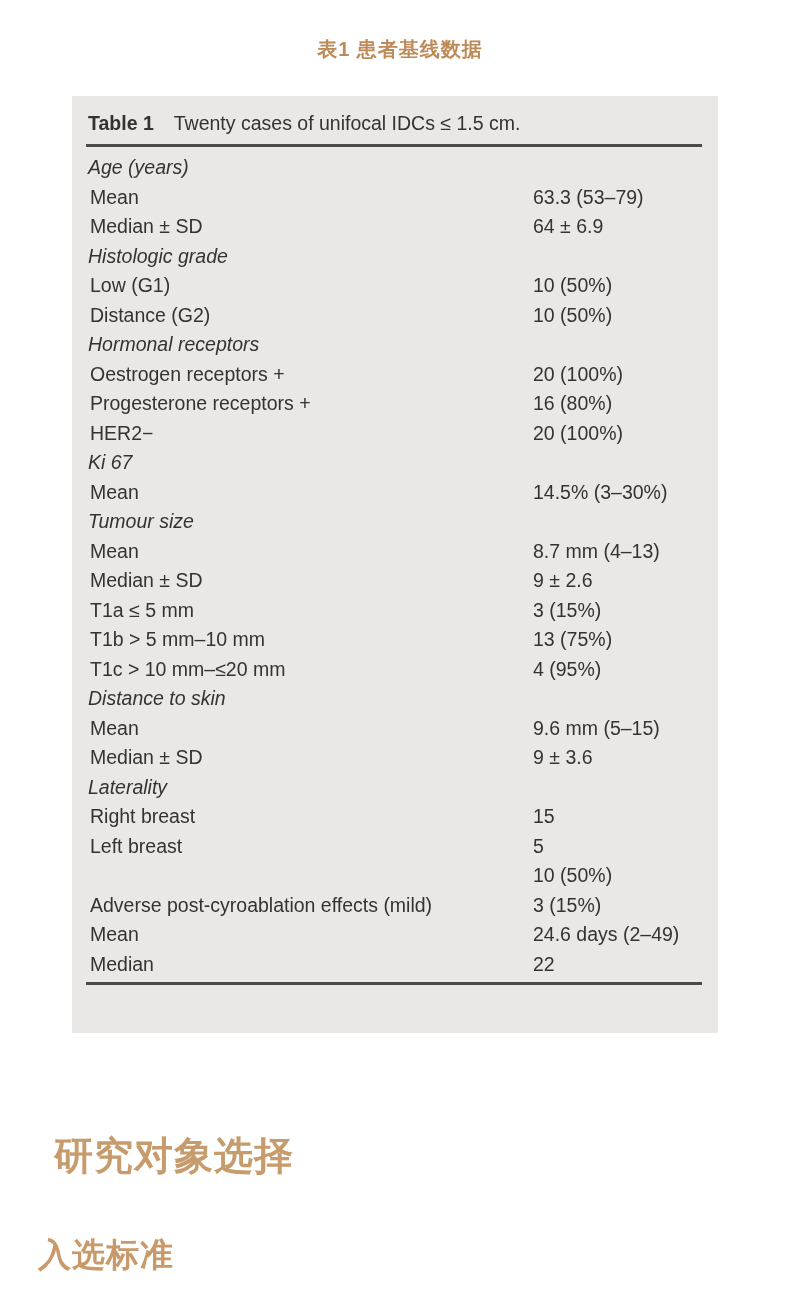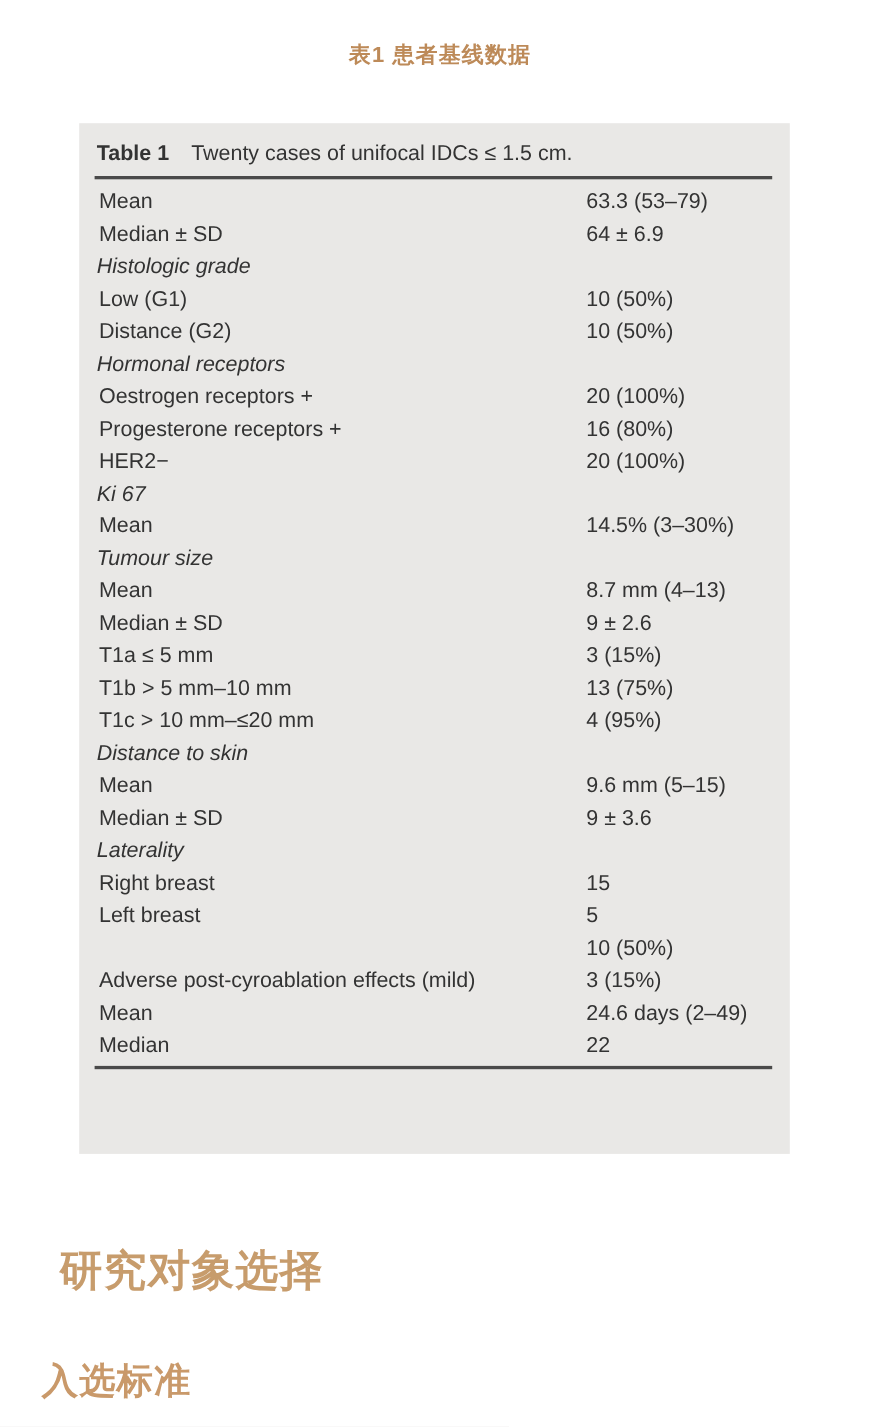--- a/index.html
+++ b/index.html
@@ -18,21 +18,21 @@
     text-align: center;
     font-size: 20px;
     font-weight: bold;
     letter-spacing: 1px;
     color: var(--accent-gold, #bd8a58);
   }
 
   
   .table-panel {
     position: absolute;
-    left: 72px; top: 112px;
+    left: 72px; top: 96px;
     width: 646px; height: 937px;
     background: var(--panel-bg, #e9e8e6);
   }
   .table-header {
     padding: 14px 16px 8px 16px;
     font-size: 19.5px;
     line-height: 26px;
     color: var(--table-text, #333333);
     white-space: nowrap;
   }
@@ -87,20 +87,24 @@
 <body>
 
 <div class="fig-caption">表1 患者基线数据</div>
 
 <div class="table-panel">
   <div class="table-header">
     <span class="tbl-num">Table 1</span><span>Twenty cases of unifocal IDCs ≤ 1.5 cm.</span>
   </div>
   <div class="rule"></div>
   <div class="rows" id="rows">
+  <div class="row category">
+    <span class="row-label">Age (years)</span>
+    <span class="row-value"></span>
+  </div>
 
   <div class="row item">
     <span class="row-label">Mean</span>
     <span class="row-value">63.3 (53–79)</span>
   </div>
 
   <div class="row item">
     <span class="row-label">Median ± SD</span>
     <span class="row-value">64 ± 6.9</span>
   </div>

